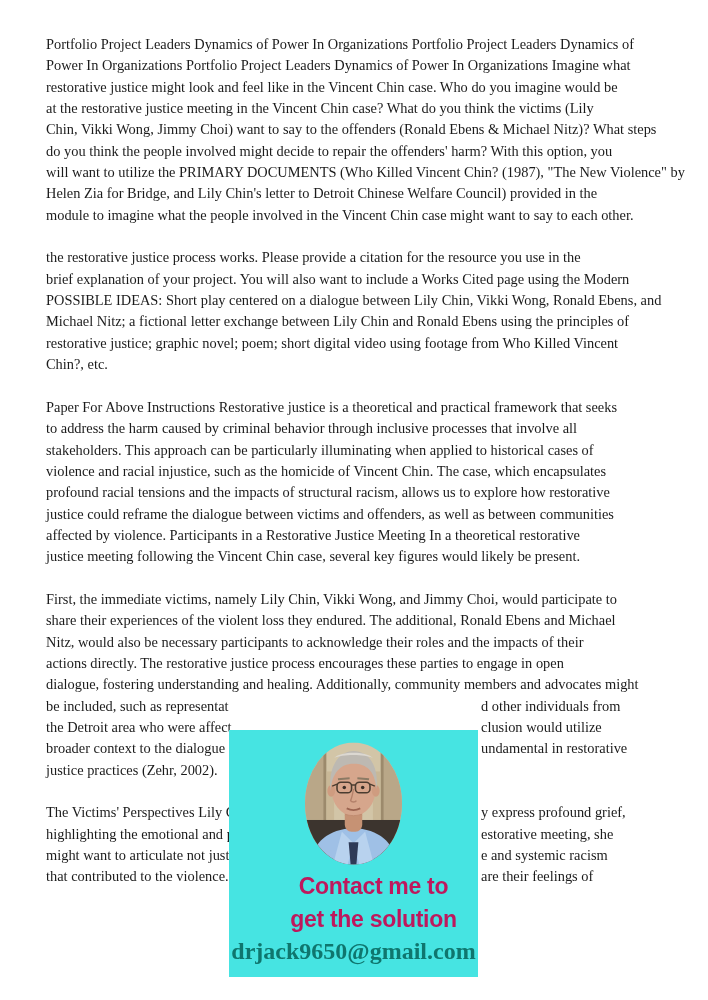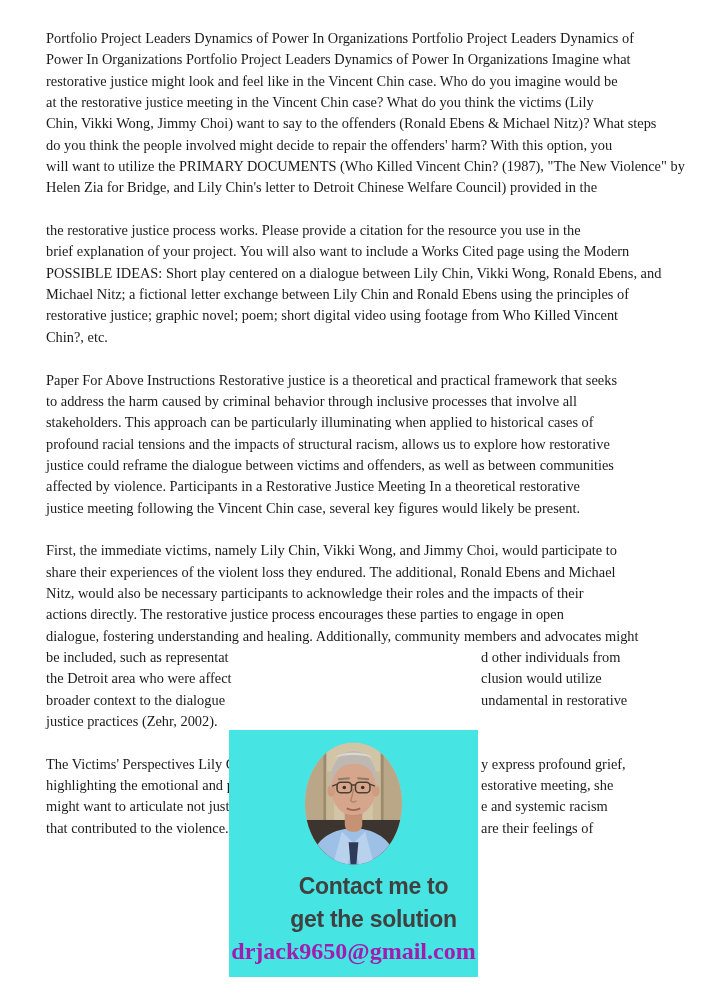--- a/index.html
+++ b/index.html
@@ -1,71 +1,73 @@
 <!DOCTYPE html>
 <html><head>
 <meta charset="utf-8">
 <style>
   html,body{margin:0;padding:0;background:#ffffff;}
   .page{
     position:relative;width:708px;height:1000px;background:#ffffff;
     overflow:hidden;font-family:"Liberation Serif",serif;
   }
   .doc-text{
-    position:absolute;left:46px;top:28px;width:625px;
+    position:absolute;left:46px;top:34px;width:625px;
     font-size:14.4px;line-height:21.35px;color:#1b1b1b;
   }
   .para{margin:0 0 21.35px 0;}
   .line{white-space:nowrap;position:relative;height:21.35px;}
   .frag-right{position:absolute;left:435px;top:0;}
   
   .ad-box{
     position:absolute;left:229px;top:730px;width:249px;height:247px;
     background:#46e4e2;text-align:center;
   }
   .photo-wrap{margin-top:12px;display:inline-block;line-height:0;}
   .caption{
     font-family:"Liberation Sans",sans-serif;font-weight:bold;
-    font-size:23px;line-height:31px;color:#404040;letter-spacing:-0.3px;
+    font-size:23px;line-height:31px;color:#be185d;letter-spacing:-0.3px;
     margin-top:2px;
     padding-left:40px;
   }
   .email{
     font-family:"Liberation Serif",serif;font-weight:bold;
-    font-size:24px;line-height:30px;color:#a21caf;margin-top:1px;
+    font-size:24px;line-height:30px;color:#0f766e;margin-top:1px;
   }
 </style>
 </head>
 <body>
 
 <div class="page">
 
   <div class="doc-text">
       <div class="para">
         <div class="line">Portfolio Project Leaders Dynamics of Power In Organizations Portfolio Project Leaders Dynamics of</div>
         <div class="line">Power In Organizations Portfolio Project Leaders Dynamics of Power In Organizations Imagine what</div>
         <div class="line">restorative justice might look and feel like in the Vincent Chin case. Who do you imagine would be</div>
         <div class="line">at the restorative justice meeting in the Vincent Chin case? What do you think the victims (Lily</div>
         <div class="line">Chin, Vikki Wong, Jimmy Choi) want to say to the offenders (Ronald Ebens &amp; Michael Nitz)? What steps</div>
         <div class="line">do you think the people involved might decide to repair the offenders' harm? With this option, you</div>
         <div class="line">will want to utilize the PRIMARY DOCUMENTS (Who Killed Vincent Chin? (1987), "The New Violence" by</div>
         <div class="line">Helen Zia for Bridge, and Lily Chin's letter to Detroit Chinese Welfare Council) provided in the</div>
+        <div class="line">module to imagine what the people involved in the Vincent Chin case might want to say to each other.</div>
       </div>
       <div class="para">
         <div class="line">the restorative justice process works. Please provide a citation for the resource you use in the</div>
         <div class="line">brief explanation of your project. You will also want to include a Works Cited page using the Modern</div>
         <div class="line">POSSIBLE IDEAS: Short play centered on a dialogue between Lily Chin, Vikki Wong, Ronald Ebens, and</div>
         <div class="line">Michael Nitz; a fictional letter exchange between Lily Chin and Ronald Ebens using the principles of</div>
         <div class="line">restorative justice; graphic novel; poem; short digital video using footage from Who Killed Vincent</div>
         <div class="line">Chin?, etc.</div>
       </div>
       <div class="para">
         <div class="line">Paper For Above Instructions Restorative justice is a theoretical and practical framework that seeks</div>
         <div class="line">to address the harm caused by criminal behavior through inclusive processes that involve all</div>
         <div class="line">stakeholders. This approach can be particularly illuminating when applied to historical cases of</div>
+        <div class="line">violence and racial injustice, such as the homicide of Vincent Chin. The case, which encapsulates</div>
         <div class="line">profound racial tensions and the impacts of structural racism, allows us to explore how restorative</div>
         <div class="line">justice could reframe the dialogue between victims and offenders, as well as between communities</div>
         <div class="line">affected by violence. Participants in a Restorative Justice Meeting In a theoretical restorative</div>
         <div class="line">justice meeting following the Vincent Chin case, several key figures would likely be present.</div>
       </div>
       <div class="para">
         <div class="line">First, the immediate victims, namely Lily Chin, Vikki Wong, and Jimmy Choi, would participate to</div>
         <div class="line">share their experiences of the violent loss they endured. The additional, Ronald Ebens and Michael</div>
         <div class="line">Nitz, would also be necessary participants to acknowledge their roles and the impacts of their</div>
         <div class="line">actions directly. The restorative justice process encourages these parties to engage in open</div>

